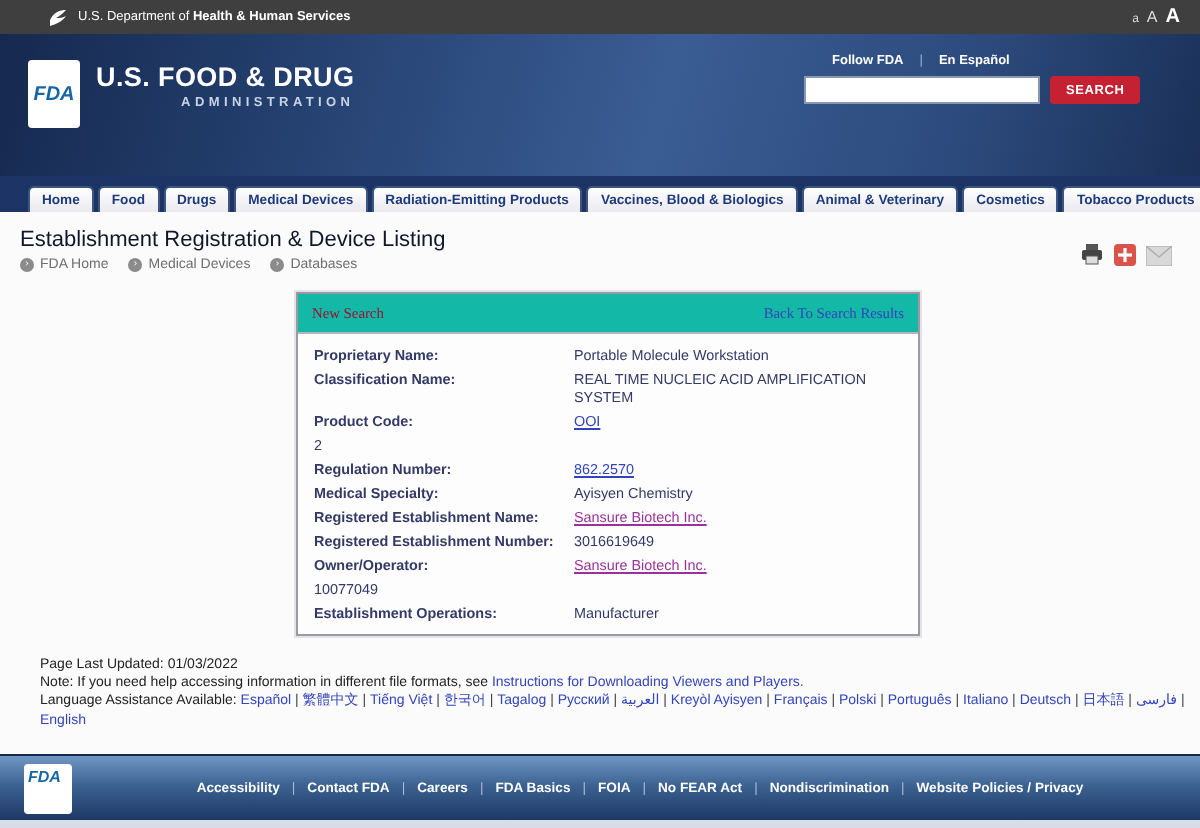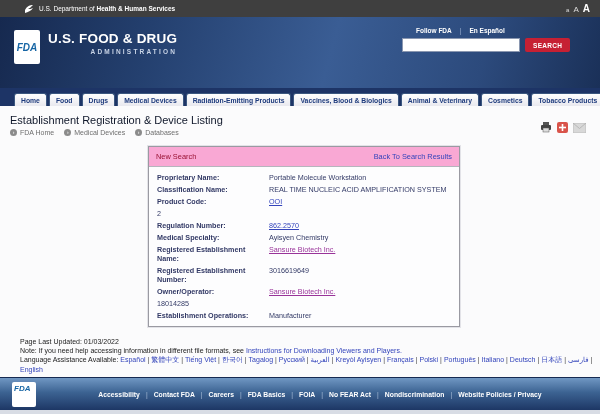--- a/index.html
+++ b/index.html
@@ -44,27 +44,27 @@
   .page-title { font-size:11px; font-weight:normal; color:#0f172a; }
   .breadcrumb { display:flex; align-items:center; gap:10px; margin-top:3px; font-size:7px; color:#6e6e6e; }
   .crumb { display:flex; align-items:center; gap:3px; }
   .crumb-dot { width:7px; height:7px; border-radius:50%; background:#8b8b8b; color:#fff;
     display:inline-flex; align-items:center; justify-content:center; font-size:5px; line-height:7px; }
   .title-icons { position:absolute; right:14px; top:16px; display:flex; gap:5px; align-items:center; }
 
   
   .panel { width:312px; margin:10px 0 0 138px; background:#fdfdfe; border:1px solid #9a9aa2;
     box-shadow:0 0 0 1px #e3e3e8; }
-  .panel-head { background:#f9a8d4; border-bottom:1px solid #b5b5bd; padding:5px 7px;
-    display:flex; justify-content:space-between; font-size:7.4px; }
+  .panel-head { background:#14b8a6; border-bottom:1px solid #b5b5bd; padding:5px 7px;
+    display:flex; justify-content:space-between; font-size:7.4px;font-family:Liberation Serif, serif; }
   .new-search { color:var(--new-search,#991133); }
   .back-link { color:var(--link-blue,#3344bb); }
   .rows { padding:4px 0 5px 0; }
   .row { display:flex; padding:1.5px 8px; font-size:7.2px; color:var(--navy,#333a66); line-height:1.25; }
-  .row .lbl { width:112px; flex:0 0 auto; font-weight:bold; padding-right:6px; }
+  .row .lbl { width:130px; flex:0 0 auto; font-weight:bold; padding-right:6px; }
   .row .val { flex:1 1 auto; }
   .val a { text-decoration:underline; }
   .val a.blue { color:var(--link-blue,#3344bb); }
   .val a.visited { color:var(--link-visited,#993399); }
 
   
   .bottom-text { margin:10px 0 0 10px; font-size:7px; color:#222; line-height:1.32; width:578px; }
   .bottom-text a { color:var(--link-blue,#3355bb); text-decoration:none; }
   .langs span.sep { color:#444; }
 
@@ -208,21 +208,21 @@
           </div>
           <div class="row">
             <span class="lbl">Registered Establishment Number:</span>
             <span class="val">3016619649</span>
           </div>
           <div class="row">
             <span class="lbl">Owner/Operator:</span>
             <span class="val"><a href="#" class="visited">Sansure Biotech Inc.</a></span>
           </div>
           <div class="row">
-            <span class="val">18014285</span>
+            <span class="val">10077049</span>
           </div>
           <div class="row">
             <span class="lbl">Establishment Operations:</span>
             <span class="val">Manufacturer</span>
           </div>
         </div>
     </div>
 
     <div class="bottom-text">
       <div>Page Last Updated: 01/03/2022</div>

